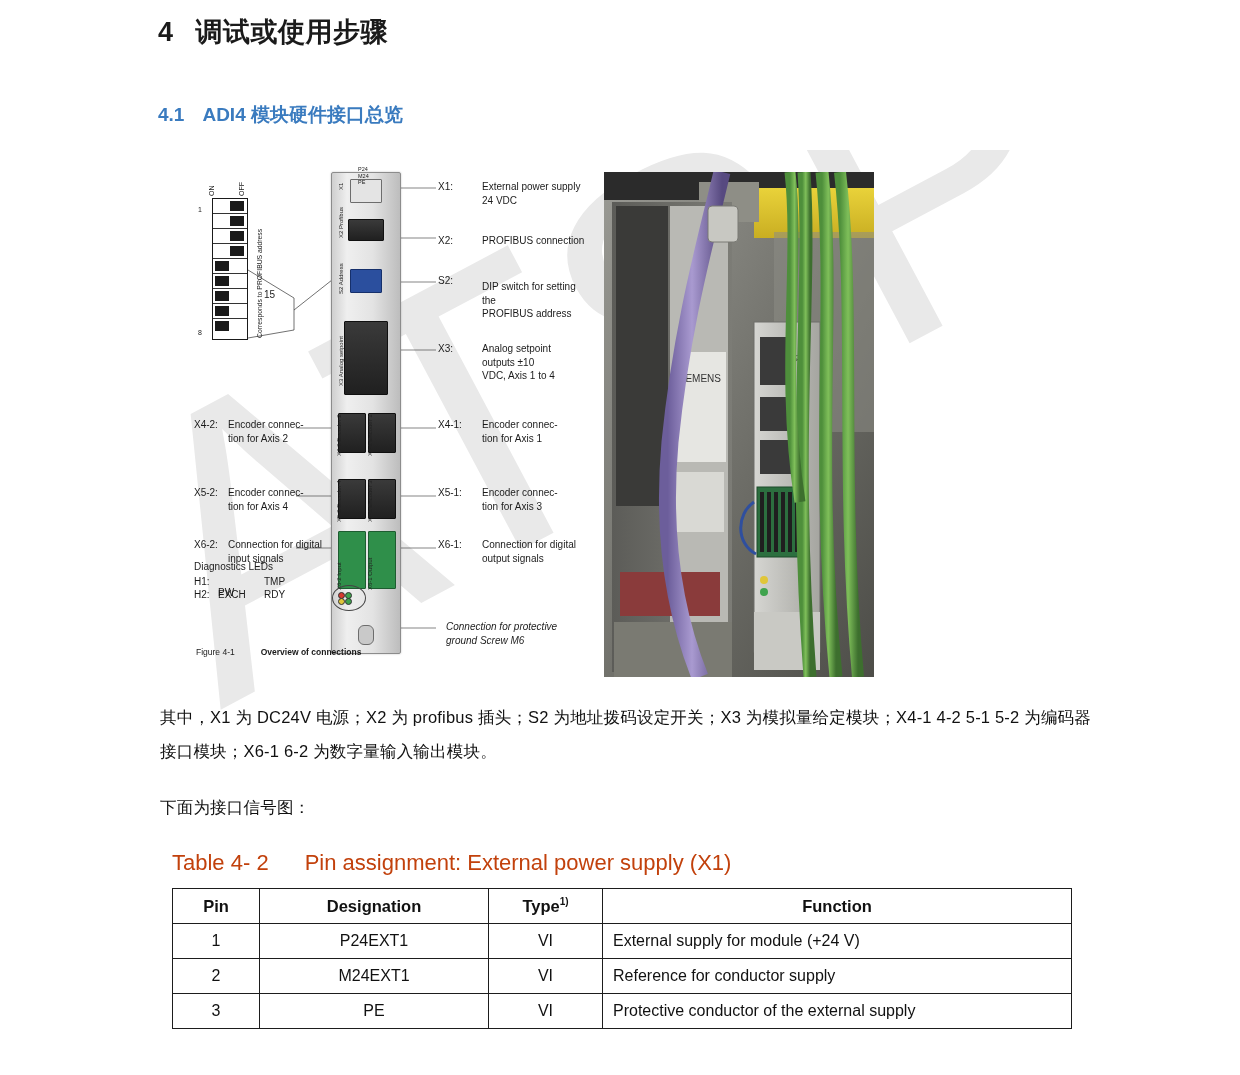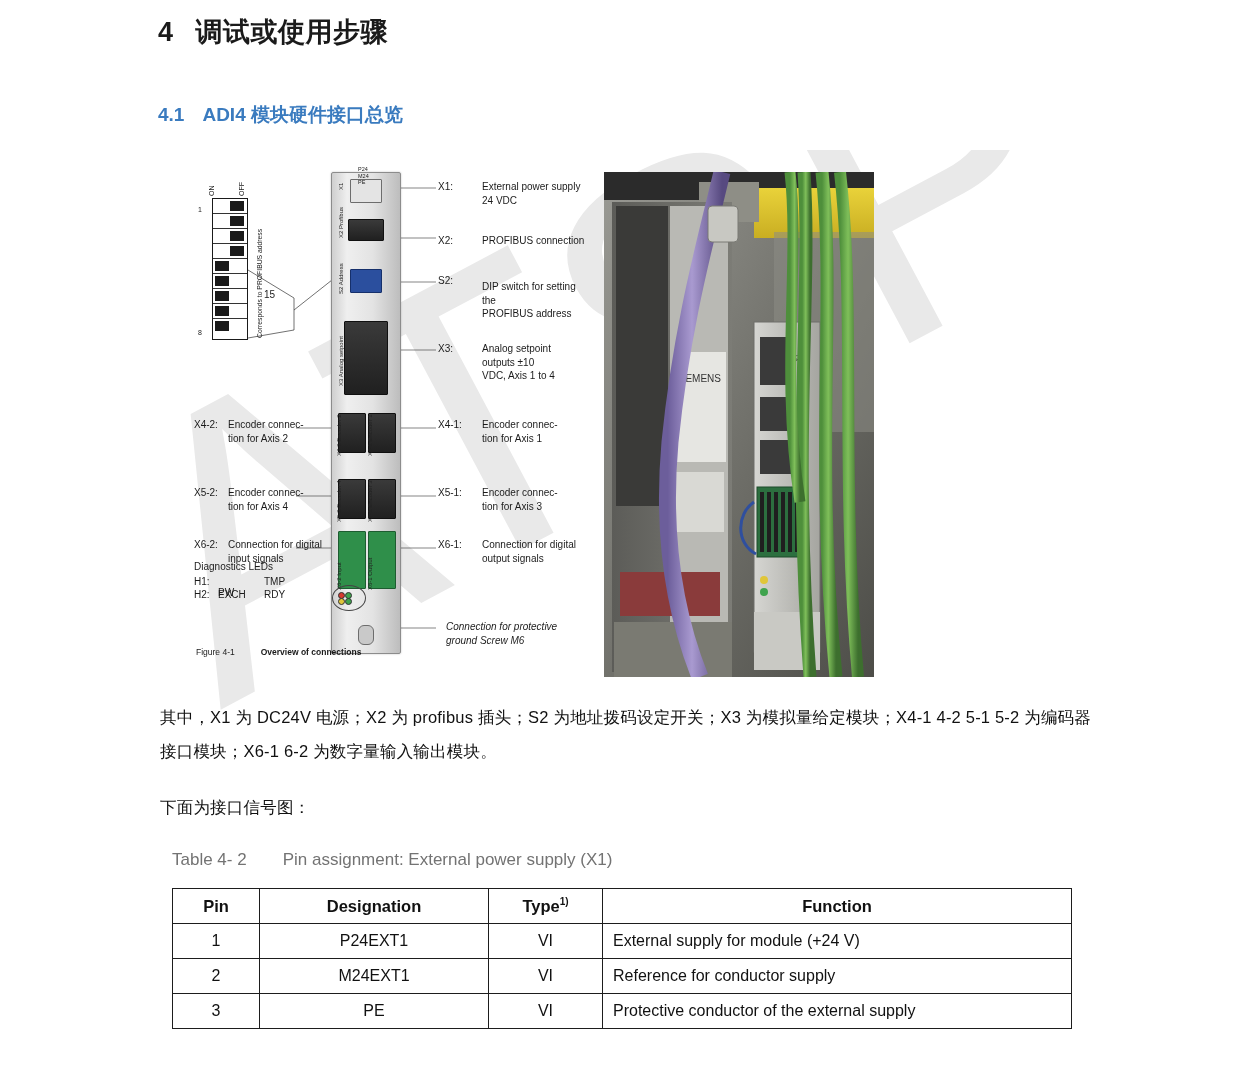--- a/index.html
+++ b/index.html
@@ -207,22 +207,22 @@
     letter-spacing: 0.2px;
   }
   #para1 { left: 160px; top: 700px; width: 940px; }
   #para2 { left: 160px; top: 790px; width: 600px; }
 
   
   .table-title {
     position: absolute;
     left: 172px;
     top: 850px;
-    font-size: 17px;
-    color: #737373;
+    font-size: 22px;
+    color: #c2410c;
   }
   .table-title .lead { margin-right: 36px; }
 
   table.pin {
     position: absolute;
     left: 172px;
     top: 888px;
     width: 900px;
     border-collapse: collapse;
     background: #fff;

